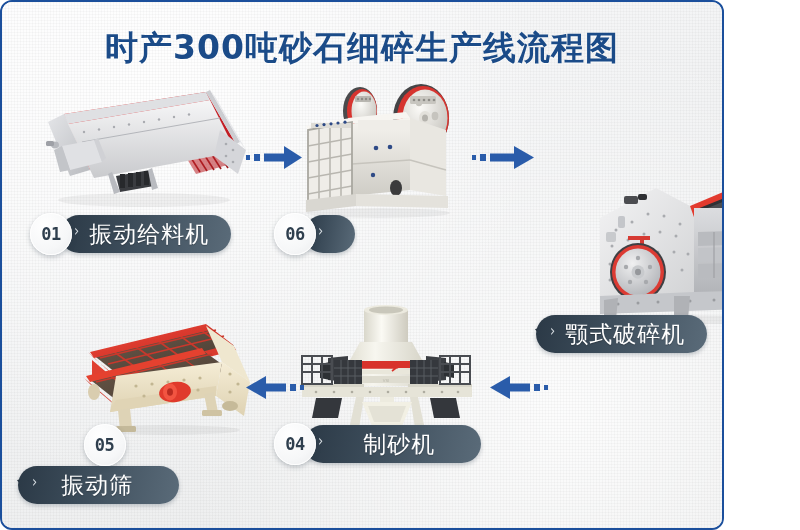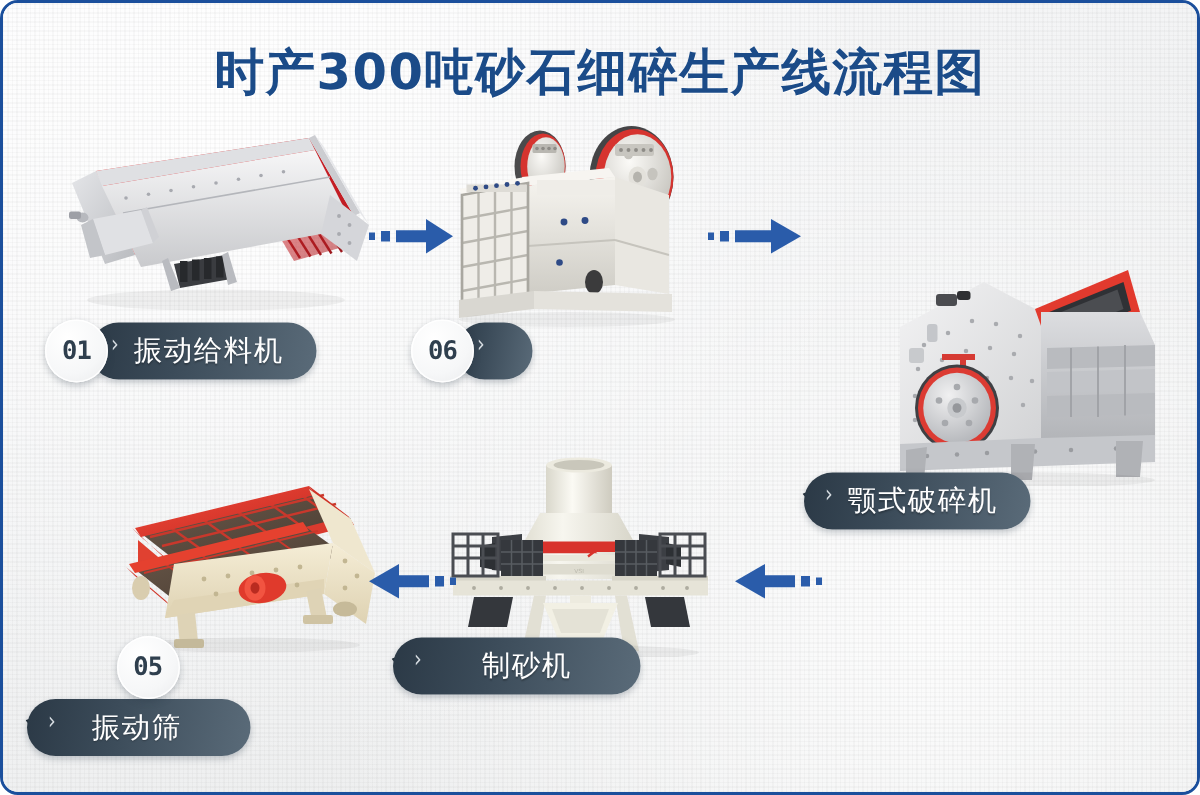--- a/index.html
+++ b/index.html
@@ -5,21 +5,21 @@
 <style>
   html,body{margin:0;padding:0;}
   body{
     width:800px;height:530px;overflow:hidden;
     font-family:"Liberation Sans","DejaVu Sans",sans-serif;
     background:#ffffff;
   }
 
   
   #poster{
-    position:relative;width:800px;height:530px;box-sizing:border-box;
+    position:relative;width:724px;height:530px;box-sizing:border-box;
     border:2px solid #1b4f9c;border-radius:12px;
     background:#f4f5f6;
     overflow:hidden;
   }
   
   #texture{
     position:absolute;inset:0;pointer-events:none;
     background-image:
       repeating-linear-gradient(0deg,  rgba(0,0,0,.022) 0 1px, rgba(255,255,255,0) 1px 3px),
       repeating-linear-gradient(90deg, rgba(0,0,0,.022) 0 1px, rgba(255,255,255,0) 1px 3px),
@@ -68,21 +68,21 @@
     padding:0 22px 0 14px;
     color:#ffffff;
     white-space:nowrap;
   }
   .pill .chev{
     font-size:13px;color:#d7dde2;margin-right:10px;
     transform:translateY(-4px) scaleY(1.25);
     font-family:"DejaVu Sans","Liberation Sans",sans-serif;
   }
   .pill .ptext{
-    font-size:19px;letter-spacing:1px;
+    font-size:23px;letter-spacing:1px;
     font-family:Liberation Serif, serif;
     text-shadow:0 1px 1px rgba(0,0,0,.25);
   }
 
   
   .arrow{position:absolute;height:22px;display:flex;align-items:center;}
   .arrow svg{display:block;}
 
   
   .machine{position:absolute;}
@@ -613,20 +613,21 @@
     <div class="pill-wrap">
       <div class="pill-tail"></div>
       <div class="pill">
         <span class="chev">›</span>
         <span class="ptext">颚式破碎机</span>
       </div>
     </div>
   </div>
 
   <div class="label-group" style="left:272px;top:422px;">
+    <div class="badge">04</div>
     <div class="pill-wrap">
       <div class="pill-tail"></div>
       <div class="pill" style="padding:0 46px 0 14px;">
         <span class="chev">›</span>
         <span class="ptext" style="margin-left:30px;">制砂机</span>
       </div>
     </div>
   </div>
 
   <div class="label-group" style="left:28px;top:422px;flex-direction:column;">

